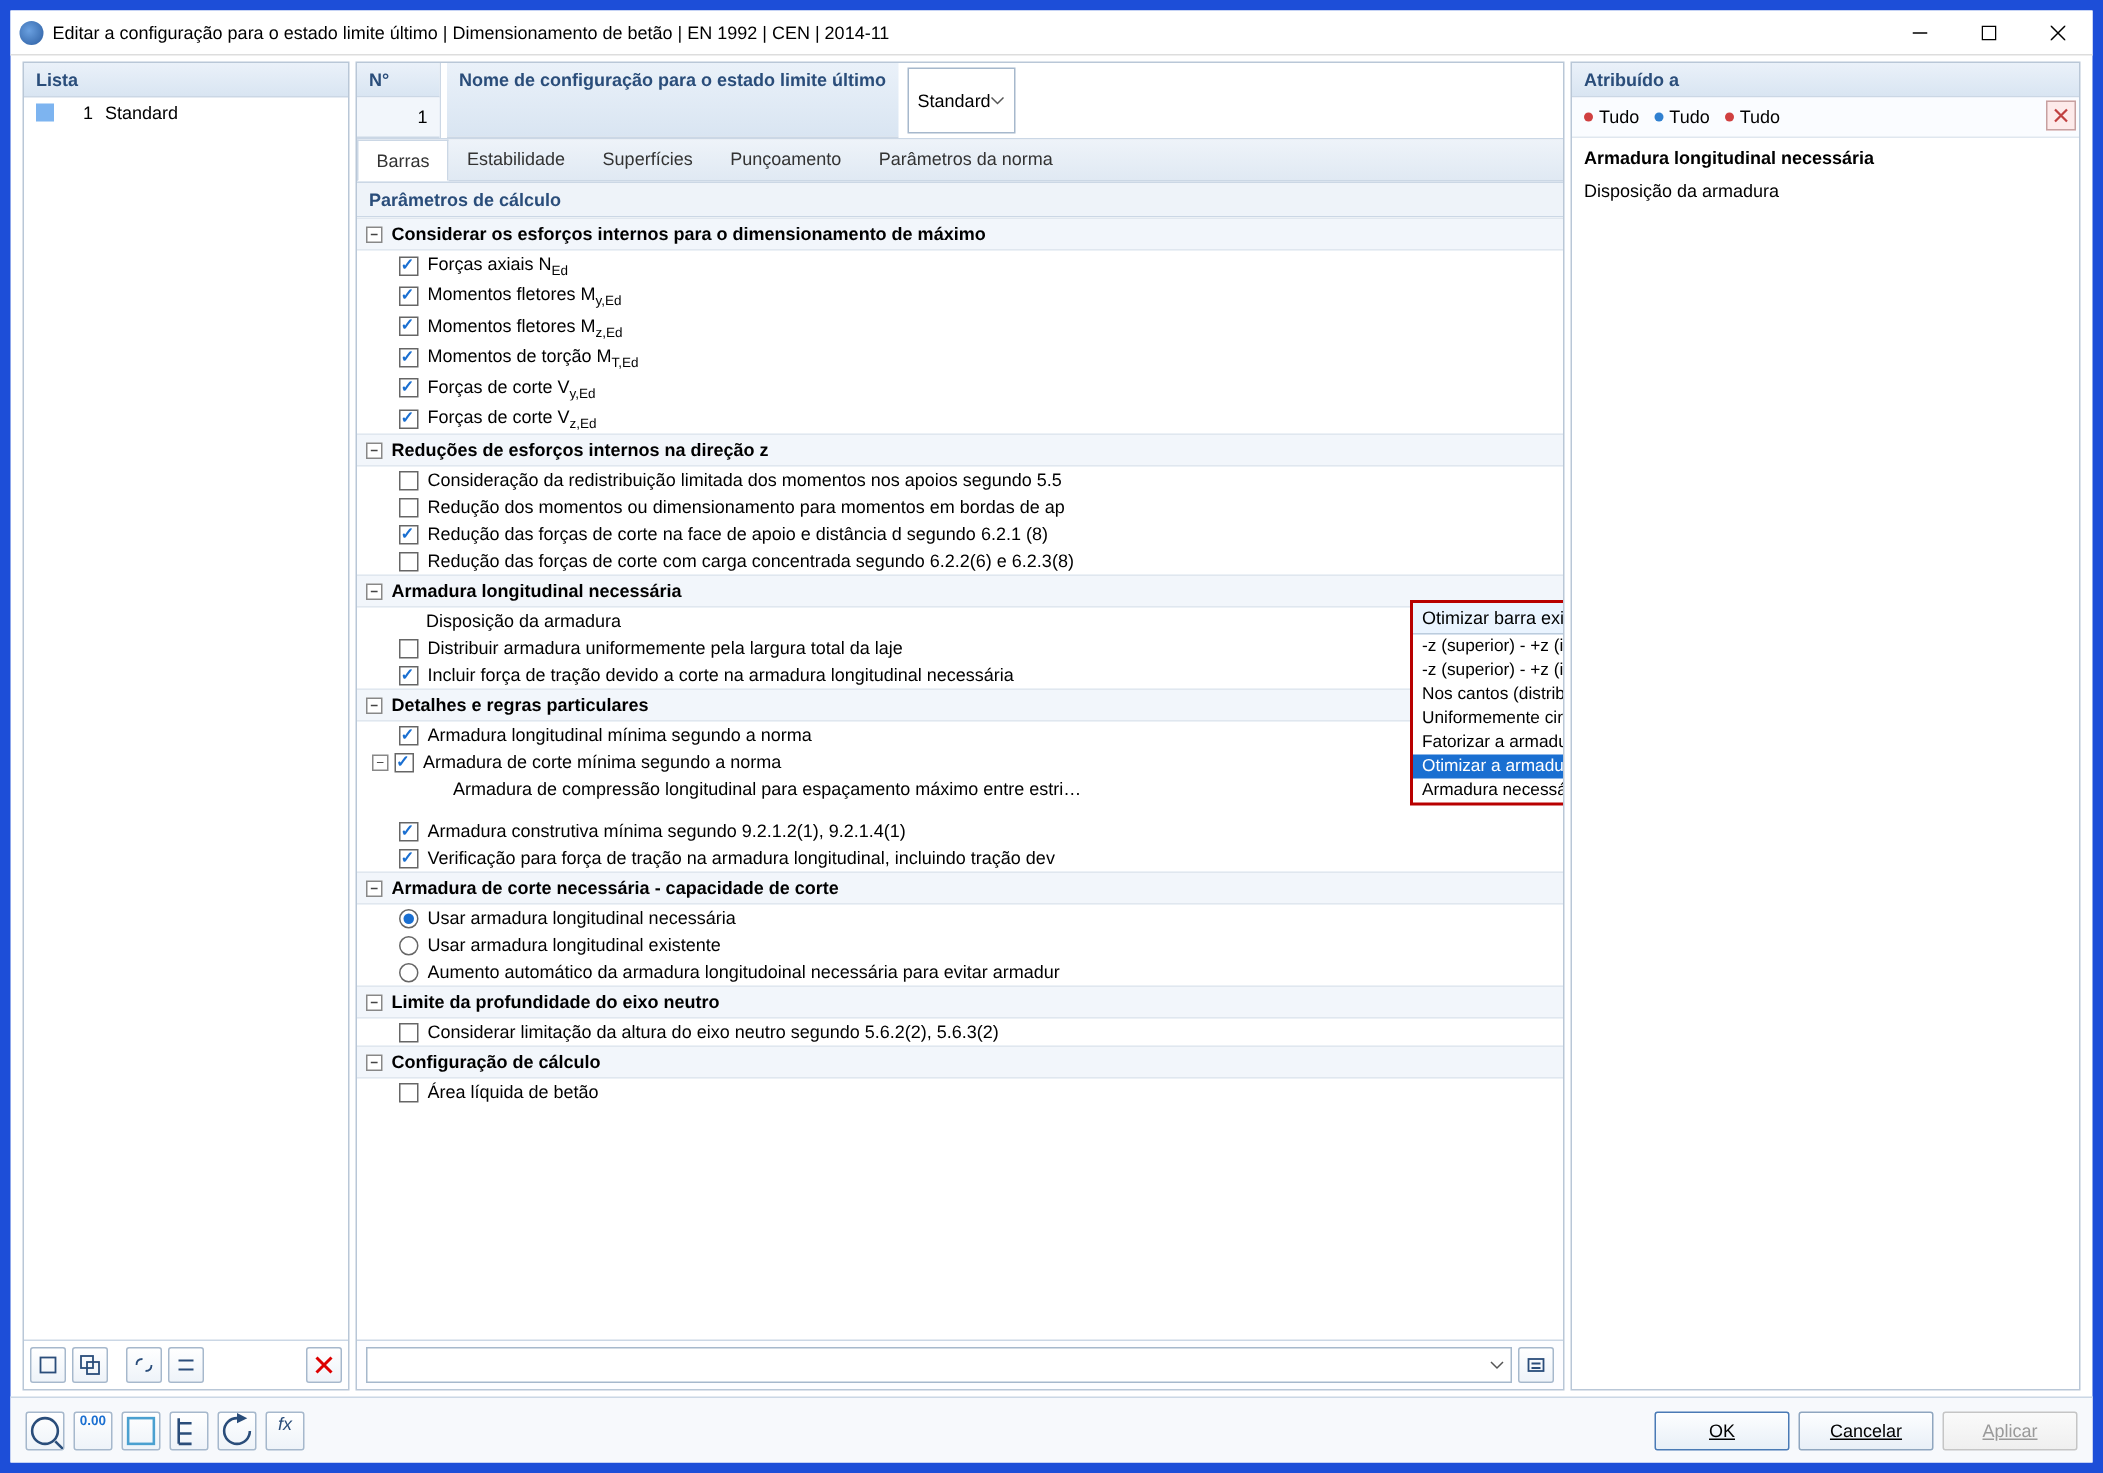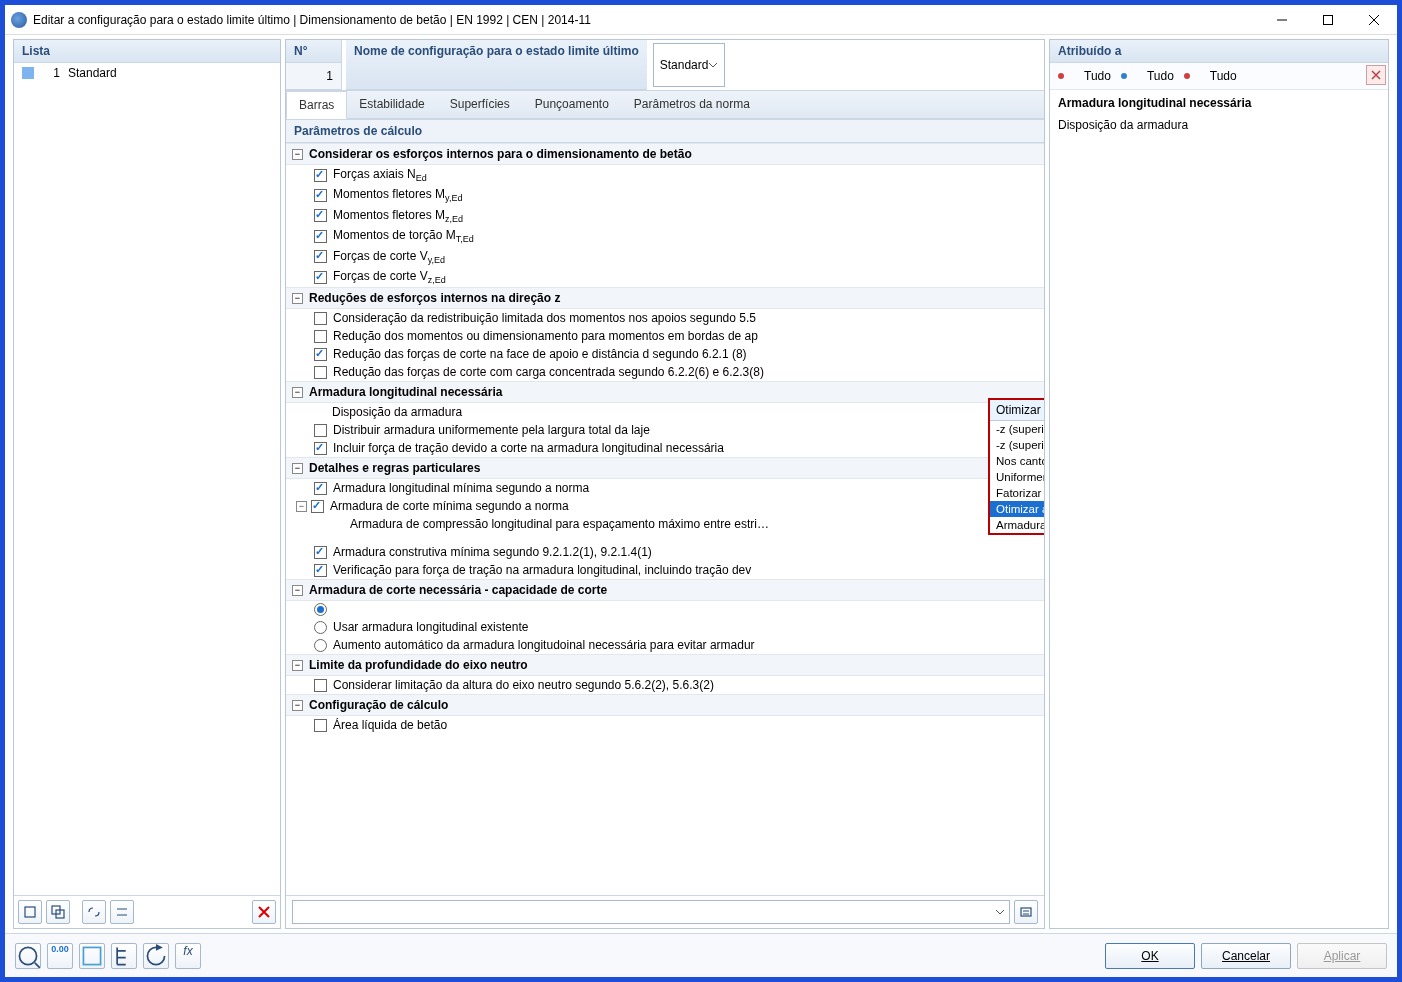--- a/index.html
+++ b/index.html
@@ -1,26 +1,26 @@
 <!DOCTYPE html>
 <html><head>
 <meta charset="utf-8">
 <style>
 html,body{margin:0;padding:0;font-family:"Segoe UI",Tahoma,sans-serif;font-size:12px;color:#000;background:#fff;height:100%;}
 *{box-sizing:border-box;}
-.window{width:1402px;height:982px;display:flex;flex-direction:column;border:5px solid #1d4ed8;background:#fff;}
+.window{width:1402px;height:982px;display:flex;flex-direction:column;border:7px solid #1d4ed8;background:#fff;}
 .titlebar{height:30px;display:flex;align-items:center;background:#fff;border-bottom:1px solid #ddd;}
 .titlebar .icon{width:16px;height:16px;margin:0 6px;background:radial-gradient(circle at 40% 40%,#6aa0e0,#2a5ca0);border-radius:50%;}
 .titlebar .title{flex:1;font-size:12px;}
 .titlebar .wbtn{width:46px;height:30px;display:flex;align-items:center;justify-content:center;}
 .titlebar svg{width:10px;height:10px;stroke:#000;stroke-width:1;fill:none;}
 .body{flex:1;display:flex;gap:4px;padding:4px 8px;overflow:hidden;}
 .panel{border:1px solid #b9c7d7;background:#fff;display:flex;flex-direction:column;}
 .panel-header{background:linear-gradient(#eaf1f9,#d9e5f2);padding:4px 8px;font-weight:bold;color:#2a4d7a;border-bottom:1px solid #cbd7e5;}
-.left-panel{width:268px;}
+.left-panel{width:218px;}
 .left-list{flex:1;overflow:auto;}
 .left-row{display:flex;align-items:center;padding:3px 8px;}
 .left-row .sq{width:12px;height:12px;background:#7db4f0;margin-right:6px;}
 .left-row .num{width:20px;text-align:right;margin-right:8px;}
 .left-toolbar{display:flex;align-items:center;gap:4px;padding:4px;border-top:1px solid #cbd7e5;}
 .tb-btn{width:24px;height:24px;border:1px solid #a6b8cc;background:linear-gradient(#fff,#eef3f9);display:flex;align-items:center;justify-content:center;border-radius:2px;}
 .tb-btn.red svg{stroke:#d00;}
 .tb-btn svg{width:14px;height:14px;stroke:#2a4d7a;stroke-width:1.2;fill:none;}
 .tb-spacer{flex:1;}
 .center-panel{flex:1;}
@@ -53,21 +53,21 @@
 .dd-opt.hl{background:#1a6fd1;color:#fff;}
 .comment-block{border-top:1px solid #cbd7e5;padding:4px 6px;background:#fdfdff;}
 .comment-head{font-weight:bold;color:#2a4d7a;margin-bottom:2px;}
 .comment-row{display:flex;gap:4px;align-items:center;}
 .comment-row .input{flex:1;border:1px solid #a6b8cc;background:#fff;height:24px;display:flex;align-items:center;justify-content:flex-end;padding:0 4px;}
 .right-panel{width:340px;}
 .right-body{flex:1;padding:6px 8px;position:relative;}
 .right-body .h1{font-weight:bold;margin-bottom:8px;}
 .right-corner{position:absolute;top:2px;right:2px;width:20px;height:20px;border:1px solid #c7a0a0;background:#fdeaea;display:flex;align-items:center;justify-content:center;}
 .assign-row{display:flex;align-items:center;gap:10px;padding:6px 8px;border-bottom:1px solid #e0e7ef;background:#fafcff;position:relative;}
-.assign-item{display:flex;align-items:center;gap:20px;}
+.assign-item{display:flex;align-items:center;gap:4px;}
 .dot{width:6px;height:6px;border-radius:50%;}
 .footer{height:44px;border-top:1px solid #cbd7e5;display:flex;align-items:center;padding:0 10px;gap:6px;background:#f7f9fc;}
 .footer .fbtn{width:26px;height:26px;border:1px solid #a6b8cc;background:linear-gradient(#fff,#eef3f9);display:flex;align-items:flex-start;justify-content:center;border-radius:2px;}
 .footer .spacer{flex:1;}
 .btn{min-width:90px;height:26px;border:1px solid #8fa6bf;background:linear-gradient(#fdfeff,#e8eff7);display:flex;align-items:center;justify-content:center;border-radius:2px;text-decoration:underline;}
 .btn.primary{border-color:#4a7ab5;}
 .btn.disabled{color:#9a9a9a;background:linear-gradient(#fafafa,#efefef);border-color:#c5c5c5;}
 sub{font-size:9px;}
 .center-inner{display:flex;flex-direction:column;flex:1;position:relative;overflow:hidden;}
 </style>
@@ -159,21 +159,21 @@
           <div class="tab active">Barras</div>
           <div class="tab">Estabilidade</div>
           <div class="tab">Superfícies</div>
           <div class="tab">Punçoamento</div>
           <div class="tab">Parâmetros da norma</div>
         </div>
         <div class="section-title">Parâmetros de cálculo</div>
         <div class="tree" id="tree">
             <div class="group-head">
               <span class="tog">−</span>
-              <span>Considerar os esforços internos para o dimensionamento de betão</span>
+              <span>Considerar os esforços internos para o dimensionamento de máximo</span>
             </div>
             <div class="row">
               <span class="chk checked"></span>
               <span class="lbl">Forças axiais N<sub>Ed</sub></span>
             </div>
             <div class="row">
               <span class="chk checked"></span>
               <span class="lbl">Momentos fletores M<sub>y,Ed</sub></span>
             </div>
             <div class="row">
@@ -251,20 +251,21 @@
             <div class="row">
               <span class="chk checked"></span>
               <span class="lbl">Verificação para força de tração na armadura longitudinal, incluindo tração dev</span>
             </div>
             <div class="group-head">
               <span class="tog">−</span>
               <span>Armadura de corte necessária - capacidade de corte</span>
             </div>
             <div class="row">
               <span class="rad checked"></span>
+              <span class="lbl">Usar armadura longitudinal necessária</span>
             </div>
             <div class="row">
               <span class="rad"></span>
               <span class="lbl">Usar armadura longitudinal existente</span>
             </div>
             <div class="row">
               <span class="rad"></span>
               <span class="lbl">Aumento automático da armadura longitudoinal necessária para evitar armadur</span>
             </div>
             <div class="group-head">

